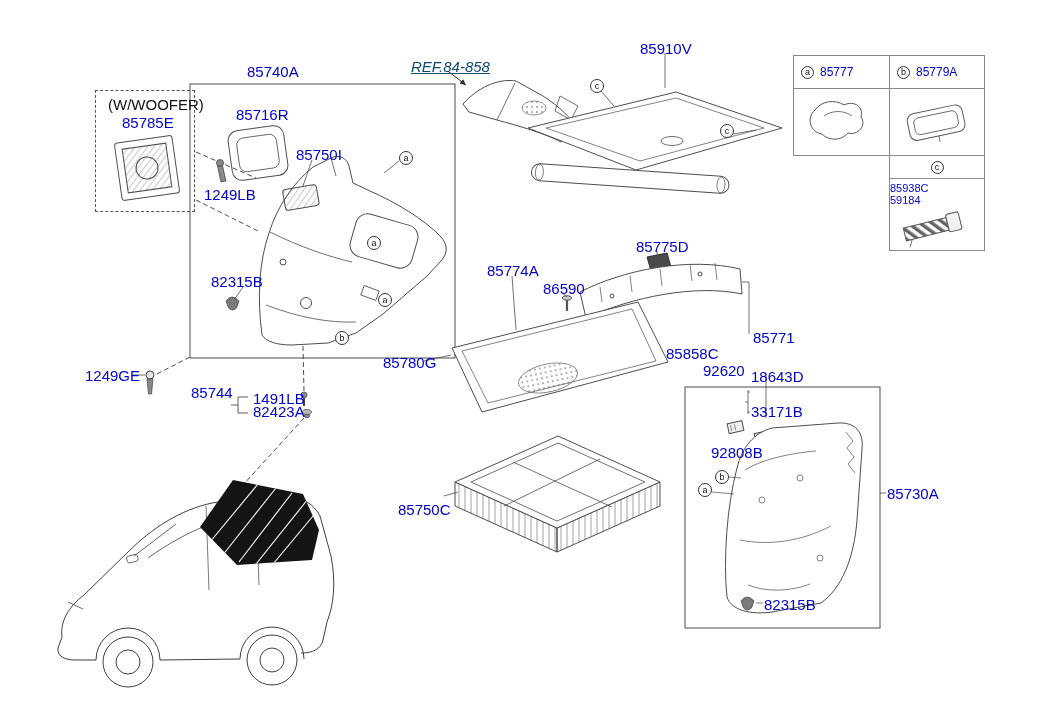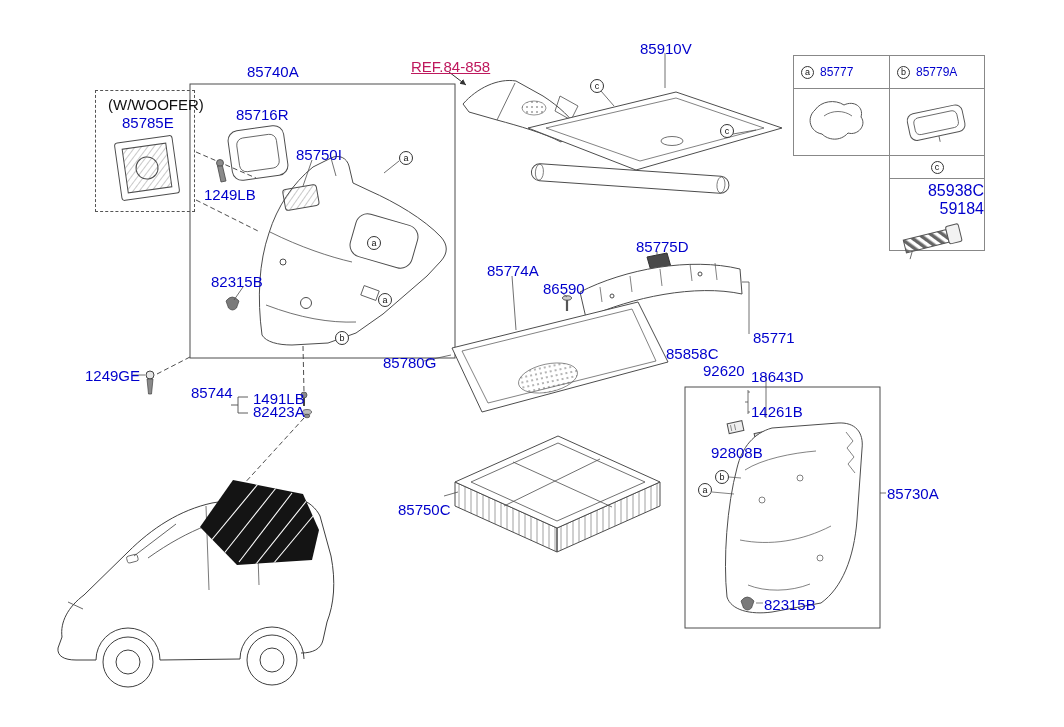--- a/index.html
+++ b/index.html
@@ -1,32 +1,32 @@
 <!DOCTYPE html>
 <html><head>
 <meta charset="utf-8">
 <style>
   * { margin:0; padding:0; box-sizing:border-box; }
   body { background:#fff; font-family:"Liberation Sans", sans-serif; }
   #stage { position:relative; width:1064px; height:727px; background:#ffffff; overflow:hidden; }
   #art { position:absolute; left:0; top:0; }
   .lbl { position:absolute; font-size:15px; color:#0000cc; white-space:nowrap; line-height:1.1; }
   .lbl.black { color:#111111; }
-  .lbl.ref { color:#be185d; text-decoration:underline; cursor:pointer; }
+  .lbl.ref { color:#0c4a6e; text-decoration:underline; cursor:pointer;font-style:italic; }
   .marker { position:absolute; width:14px; height:14px; border:1px solid #333;
             border-radius:50%; font-size:9px; color:#111; background:#fff;
             display:flex; align-items:center; justify-content:center; }
   .woofer-box { position:absolute; left:95px; top:90px; width:100px; height:122px;
                 border:1px dashed #555; background:transparent; }
   .cell { position:absolute; border:1px solid #888; background:#fff; }
   .cell.hdr { display:flex; align-items:center; gap:6px; padding-left:7px;
               font-size:12px; color:#0000cc; }
   .cell.hdr.center { justify-content:center; padding-left:0; }
   .cell.draw { display:flex; align-items:center; justify-content:center; }
-  .cell.cparts { text-align:right; font-size:16px; color:#0000cc; padding-top:3px; }
+  .cell.cparts { text-align:left; font-size:11px; color:#0000cc; padding-top:3px; }
   .mk { width:13px; height:13px; border:1px solid #333; border-radius:50%;
         font-size:9px; color:#111; background:#fff; flex:0 0 auto;
         display:inline-flex; align-items:center; justify-content:center; }
 </style>
 </head>
 <body>
 
 <div id="stage">
 
   <svg id="art" width="1064" height="727" viewBox="0 0 1064 727">
@@ -261,21 +261,21 @@
   <div class="lbl" style="left:640px;top:41px">85910V</div>
   <div class="lbl" style="left:636px;top:239px">85775D</div>
   <div class="lbl" style="left:543px;top:281px">86590</div>
   <div class="lbl" style="left:487px;top:263px">85774A</div>
   <div class="lbl" style="left:383px;top:355px">85780G</div>
   <div class="lbl" style="left:753px;top:330px">85771</div>
   <div class="lbl" style="left:666px;top:346px">85858C</div>
   <div class="lbl" style="left:398px;top:502px">85750C</div>
   <div class="lbl" style="left:703px;top:363px">92620</div>
   <div class="lbl" style="left:751px;top:369px">18643D</div>
-  <div class="lbl" style="left:751px;top:404px">14261B</div>
+  <div class="lbl" style="left:751px;top:404px">33171B</div>
   <div class="lbl" style="left:711px;top:445px">92808B</div>
   <div class="lbl" style="left:887px;top:486px">85730A</div>
   <div class="lbl" style="left:764px;top:597px">82315B</div>
 
   <div class="marker" style="left:399px;top:151px">a</div>
   <div class="marker" style="left:367px;top:236px">a</div>
   <div class="marker" style="left:378px;top:293px">a</div>
   <div class="marker" style="left:335px;top:331px">b</div>
   <div class="marker" style="left:590px;top:79px">c</div>
   <div class="marker" style="left:720px;top:124px">c</div>

